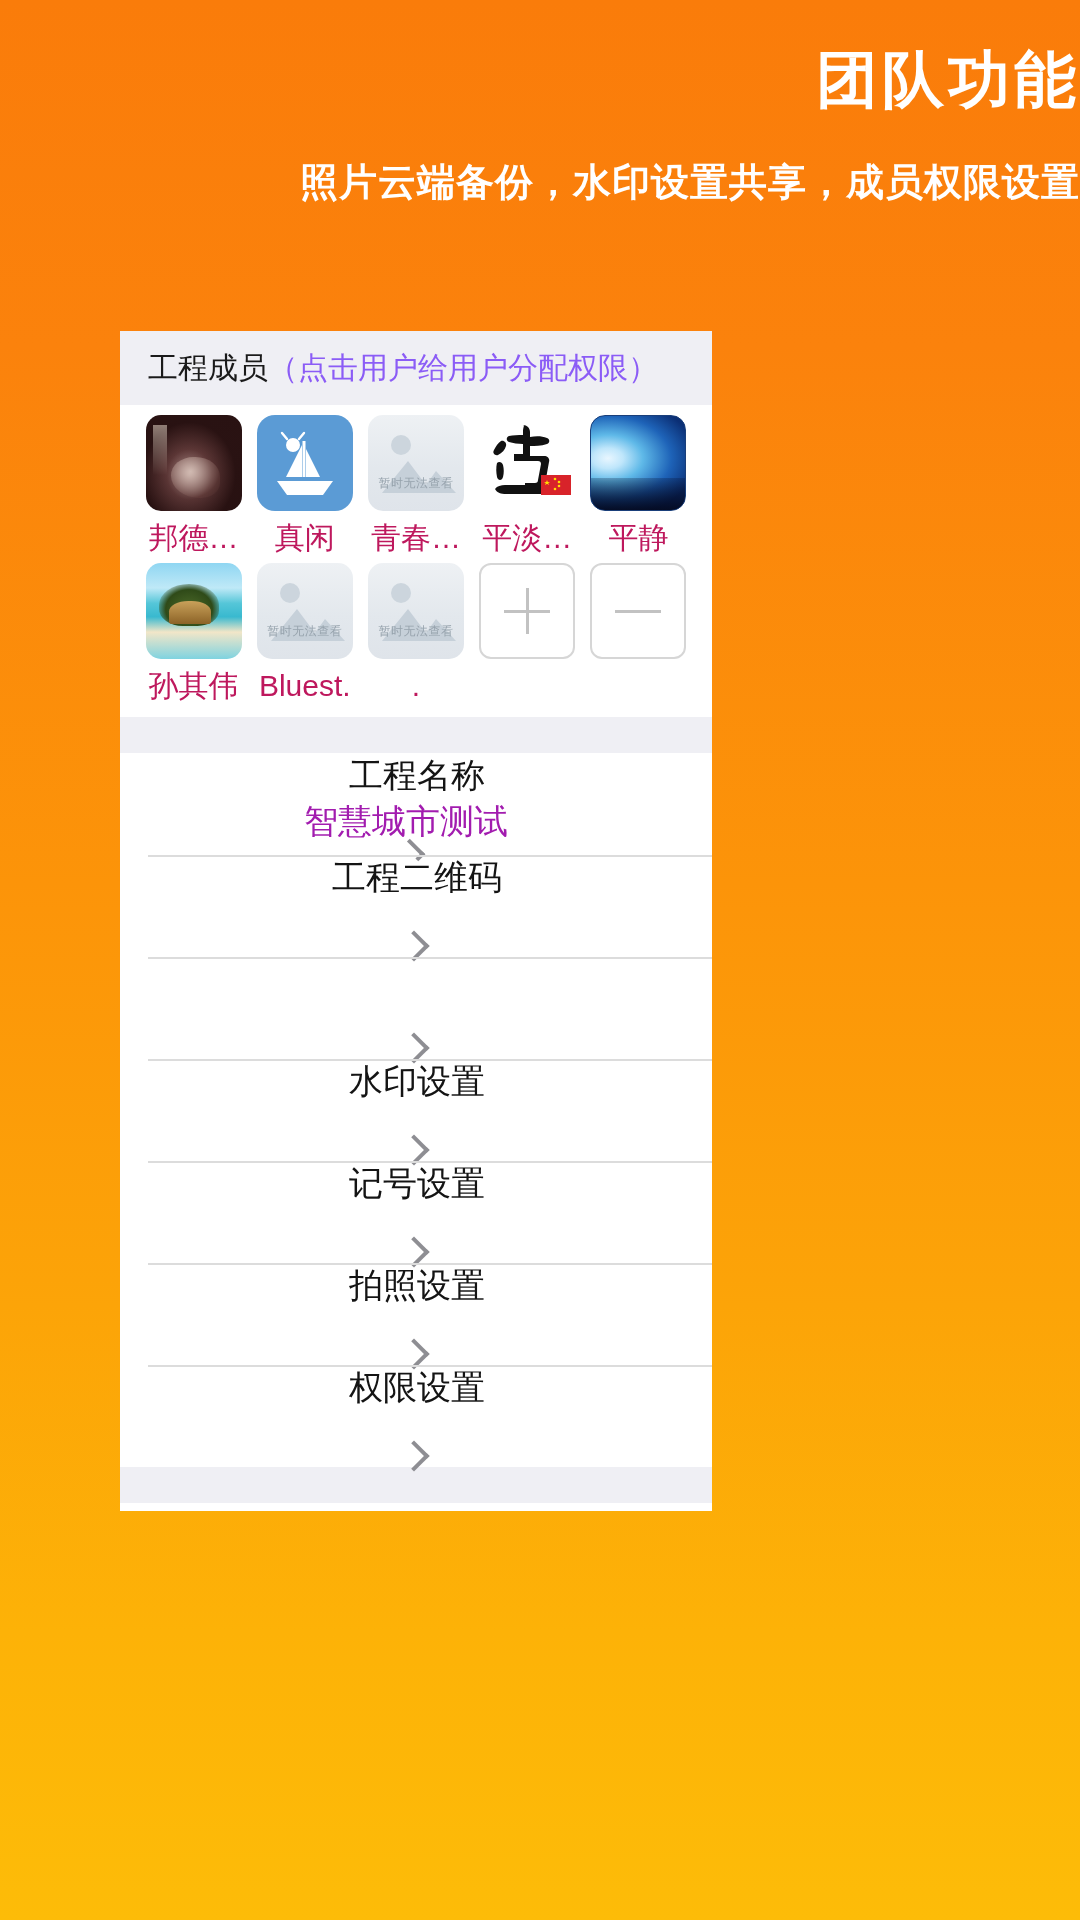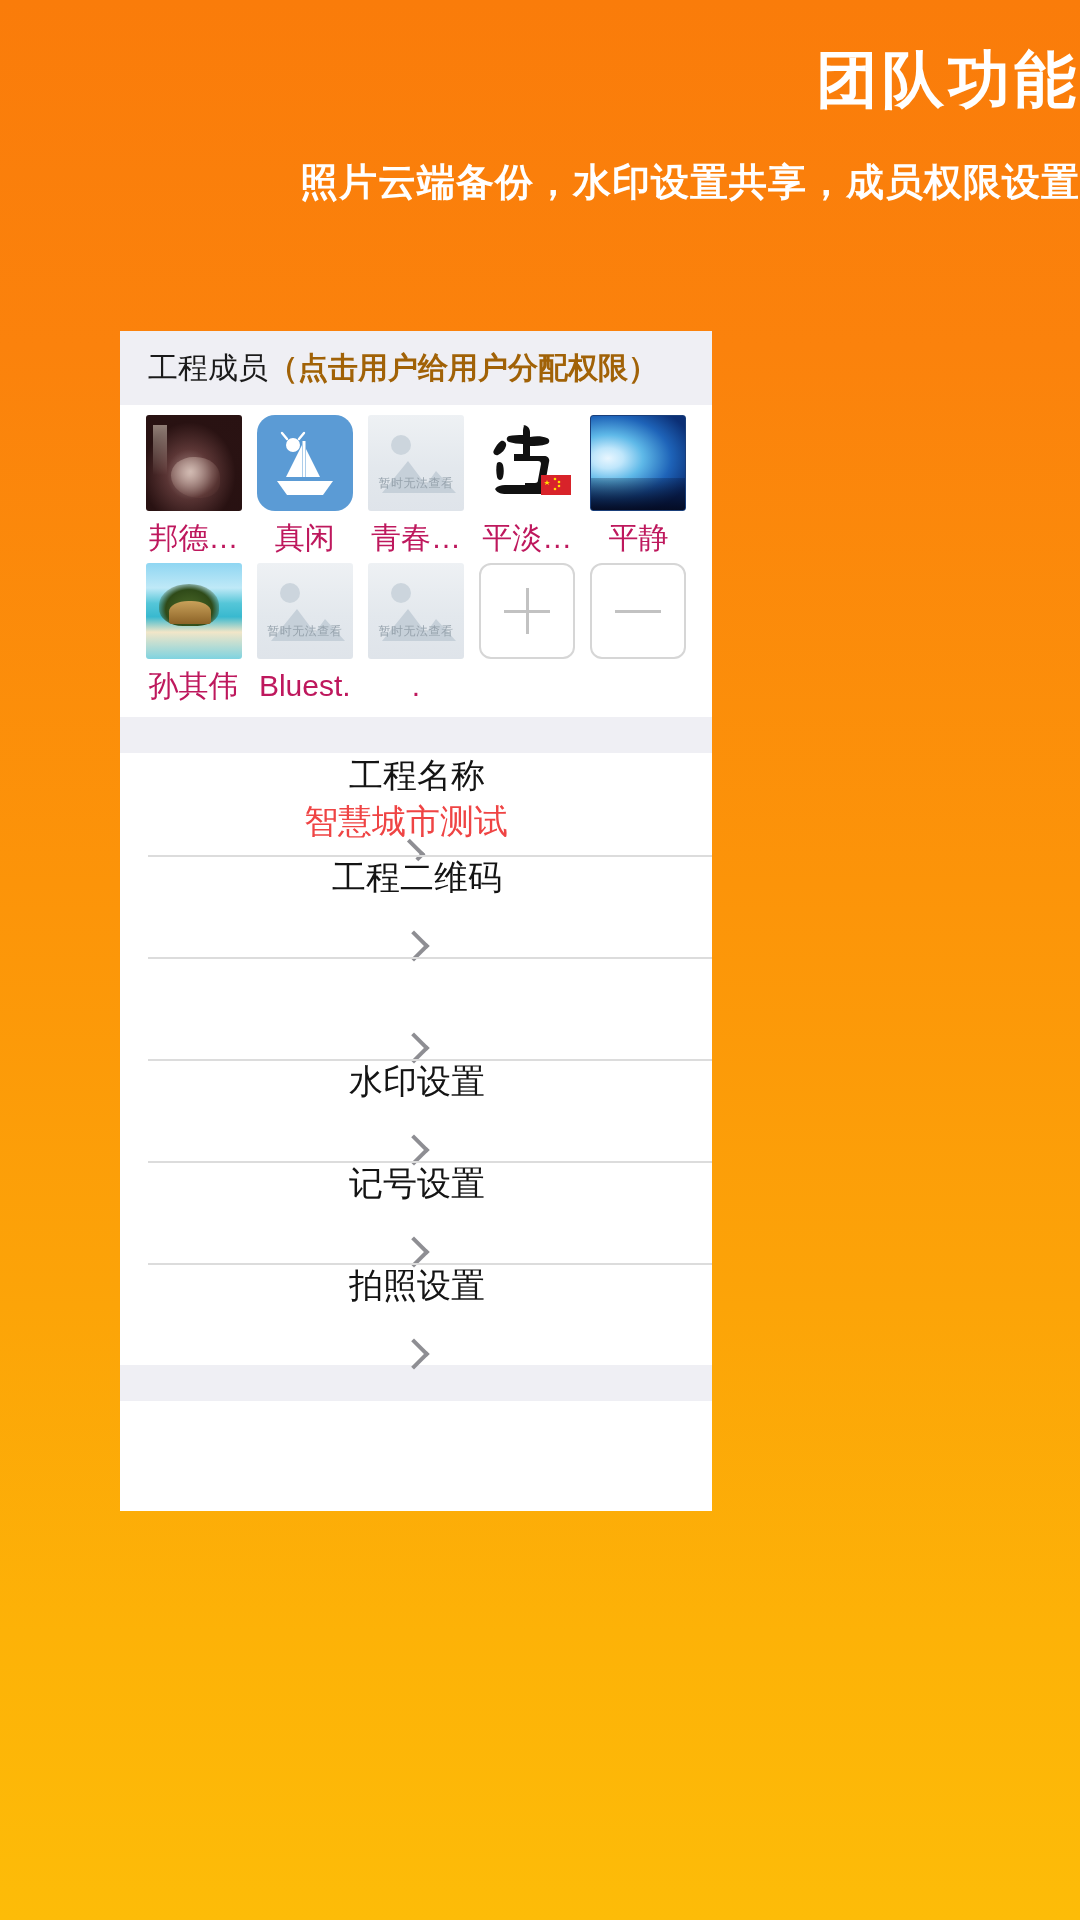--- a/index.html
+++ b/index.html
@@ -45,39 +45,39 @@
     background:#efeff4;
     height:74px;
     display:flex;
     align-items:center;
     padding-left:28px;
     font-size:30px;
     white-space:nowrap;
     overflow:hidden;
   }
   .members-head .mh-label { color:#1a1a1a; }
-  .members-head .mh-hint  { color:#a16207;font-weight:bold; }
+  .members-head .mh-hint  { color:#8b5cf6; }
 
   
   .members-body { background:#fff; padding:10px 0 6px 0; }
   .avatar-row {
     display:flex;
     padding:0 18px;
     margin-bottom:4px;
   }
   .avatar-cell {
     width:131px;
     display:flex;
     flex-direction:column;
     align-items:center;
   }
   .avatar-img {
     width:96px;
     height:96px;
-    border-radius:3px;
+    border-radius:15px;
     overflow:hidden;
     position:relative;
     background:#ddd;
   }
   .avatar-label {
     margin-top:10px;
     font-size:30px;
     color:#be185d;
     line-height:1.1;
     white-space:nowrap;
@@ -171,21 +171,21 @@
     position:relative;
     flex-direction:column;
   }
   .row + .row::before {
     content:"";
     position:absolute; left:28px; right:0; top:0;
     height:2px; background:#dcdcdc;
   }
   .row-label { font-size:34px; color:#141414; }
   .row-spacer { flex:1; }
-  .row-value { font-size:34px; color:#ef4444; margin-right:22px; }
+  .row-value { font-size:34px; color:#a21caf; margin-right:22px; }
   .chev {
     width:22px; height:22px;
     border-top:4px solid #8e8e93;
     border-right:4px solid #8e8e93;
     transform:rotate(45deg);
     margin-right:6px;
   }
 
   
   .footer {
@@ -354,20 +354,25 @@
       <span class="row-spacer"></span>
       <span class="chev"></span>
     </div>
 
     <div class="row">
       <span class="row-label">拍照设置</span>
       <span class="row-spacer"></span>
       <span class="chev"></span>
     </div>
 
+    <div class="row">
+      <span class="row-label">权限设置</span>
+      <span class="row-spacer"></span>
+      <span class="chev"></span>
+    </div>
 
   </div>
 
   <div class="band"></div>
 
   <div class="footer">
     
   </div>
 
 </div>

